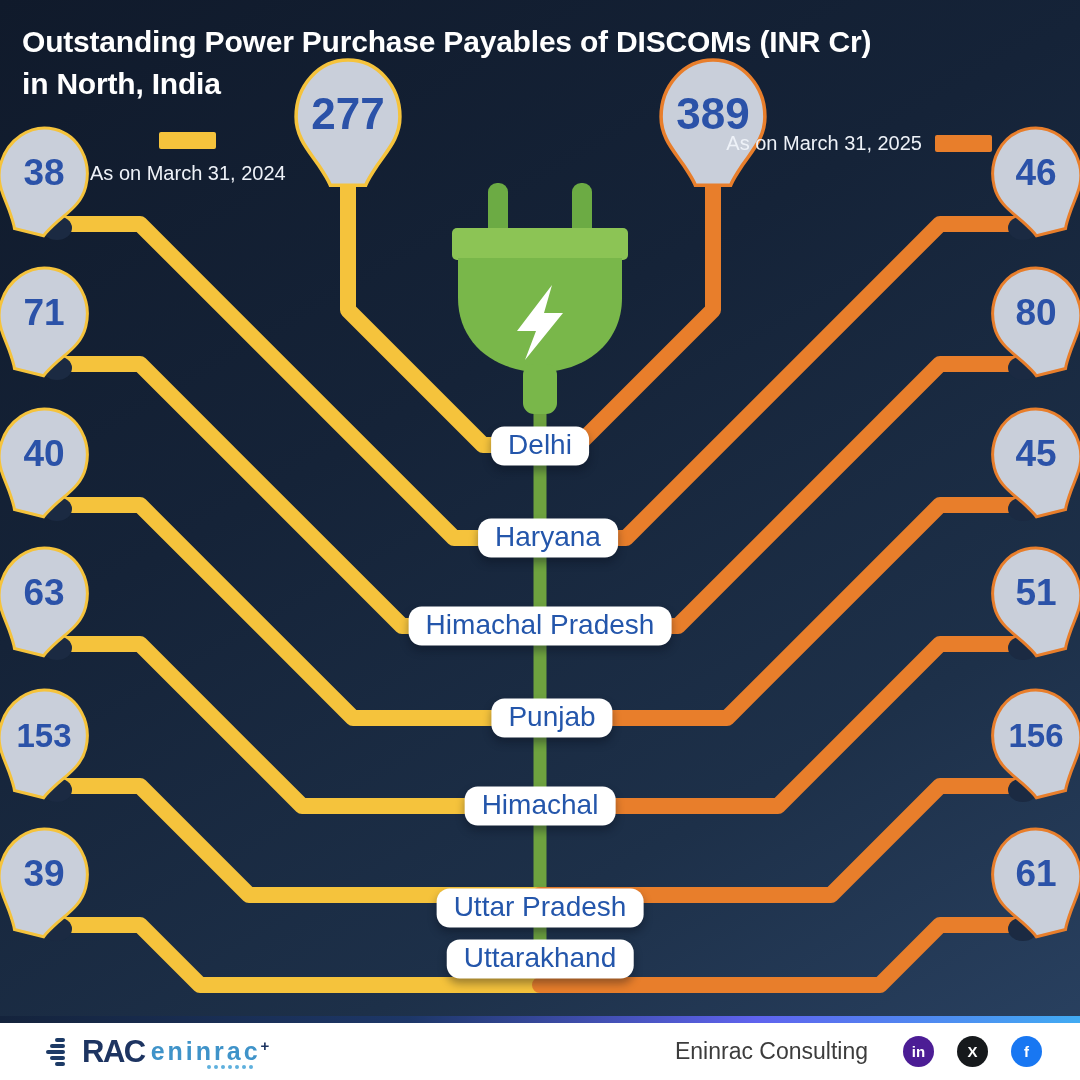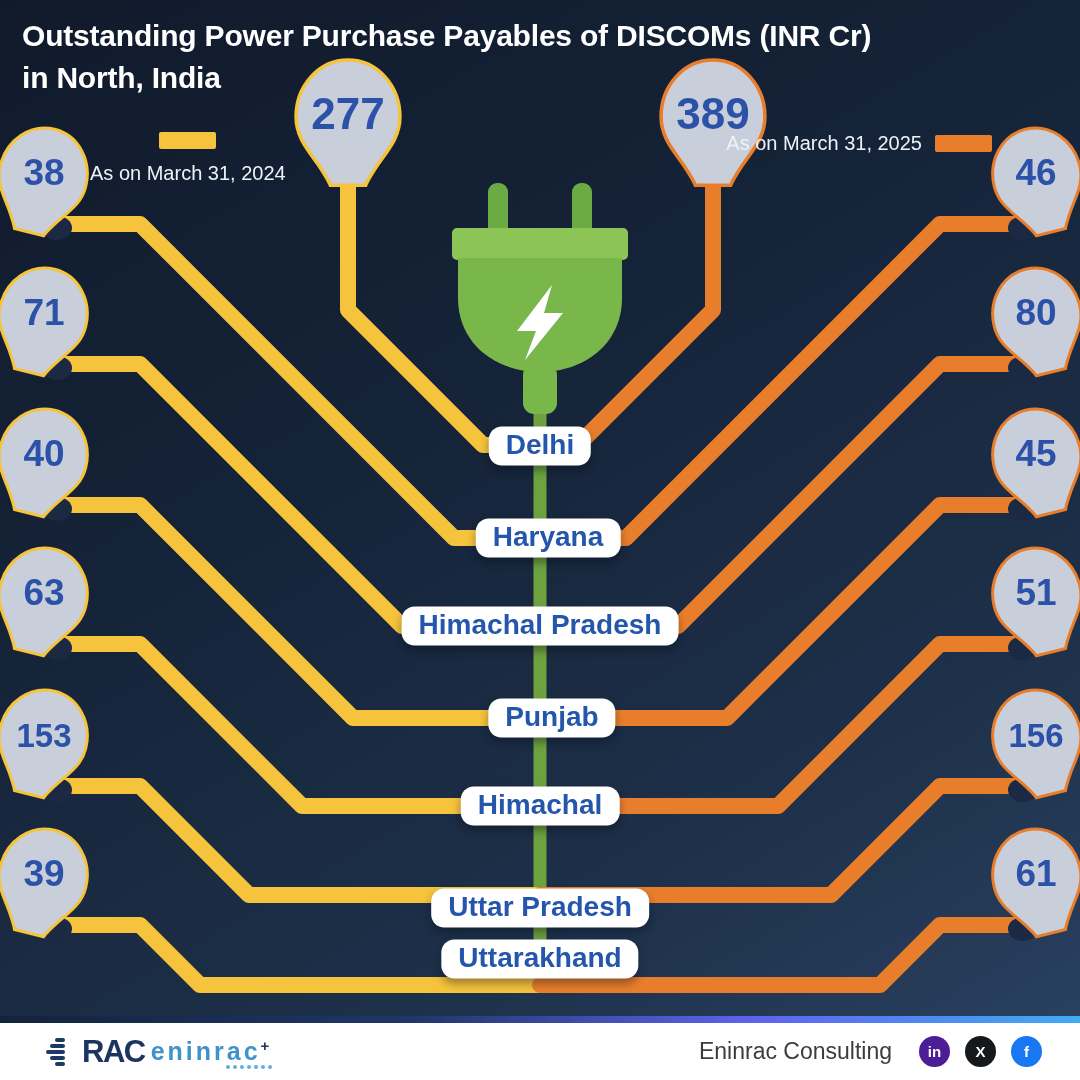--- a/index.html
+++ b/index.html
@@ -3,48 +3,48 @@
 <meta charset="utf-8">
 <style>
   html,body{margin:0;padding:0;background:#0b1422;}
   .stage{
     position:relative;width:1080px;height:1080px;overflow:hidden;
     background:linear-gradient(150deg,#101a2b 0%,#152338 38%,#1d3049 72%,#2a4262 100%);
     font-family:"Liberation Sans",sans-serif;
   }
   svg.wires{position:absolute;left:0;top:0;z-index:1;}
   .title{
-    position:absolute;left:22px;top:15px;z-index:3;color:#ffffff;
+    position:absolute;left:22px;top:21px;z-index:3;color:#ffffff;
     font-weight:bold;font-size:30px;line-height:42px;letter-spacing:-0.2px;
   }
   .legend{position:absolute;top:132px;z-index:3;display:flex;align-items:center;gap:13px;
     color:#eef2f8;font-size:20px;}
   .legend.left{left:90px;flex-direction:column;}
   .legend.right{right:88px;}
   .swatch{width:57px;height:17px;border-radius:2px;flex:0 0 auto;}
   .state-pill{
     position:absolute;z-index:2;transform:translate(-50%,-50%);
     background:#ffffff;border-radius:13px;padding:2px 17px 5px;
-    font-size:28px;font-weight:bold;color:#2456ab;white-space:nowrap;
+    font-size:28px;font-weight:normal;color:#2456ab;white-space:nowrap;
     box-shadow:0 5px 9px rgba(8,14,26,.38);
   }
   .footer{position:absolute;left:0;bottom:0;width:1080px;z-index:4;}
   .footer-bar{height:7px;background:linear-gradient(90deg,#14233c 0%,#1d3768 38%,#5f63ee 70%,#41abf3 100%);}
   .footer-body{height:57px;background:#ffffff;display:flex;align-items:center;
     justify-content:space-between;padding:0 38px 0 46px;box-sizing:border-box;}
   .logo{display:flex;align-items:center;gap:5px;}
   .bars{display:flex;flex-direction:column;align-items:flex-end;gap:2px;}
   .bars i{display:block;height:4px;border-radius:2px;background:#1d3a66;}
   .rac{font-size:31px;font-weight:bold;color:#1d3461;letter-spacing:-1.5px;margin-left:12px;}
-  .enin-wrap{display:flex;flex-direction:column;align-items:flex-end;margin-left:1px;}
+  .enin-wrap{display:flex;flex-direction:column;align-items:center;margin-left:1px;}
   .enin{font-size:25px;font-weight:bold;color:#3f93c9;letter-spacing:3px;line-height:24px;}
   .plus{color:#1d3461;font-size:15px;vertical-align:super;font-weight:bold;}
   .dots{display:flex;gap:3px;margin-left:36px;margin-top:1px;}
   .dots i{width:4px;height:4px;border-radius:50%;background:#5fb0dd;}
-  .footer-right{display:flex;align-items:center;gap:15px;}
+  .footer-right{display:flex;align-items:center;gap:23px;}
   .company{font-size:23px;color:#3c3c3c;margin-right:12px;}
   .icon-circle{width:31px;height:31px;border-radius:50%;display:flex;align-items:center;
     justify-content:center;color:#fff;font-weight:bold;font-size:15px;line-height:1;}
 </style>
 </head>
 <body>
 
 <div class="stage">
 
   <svg id="wires" class="wires" width="1080" height="1020" viewBox="0 0 1080 1020">

